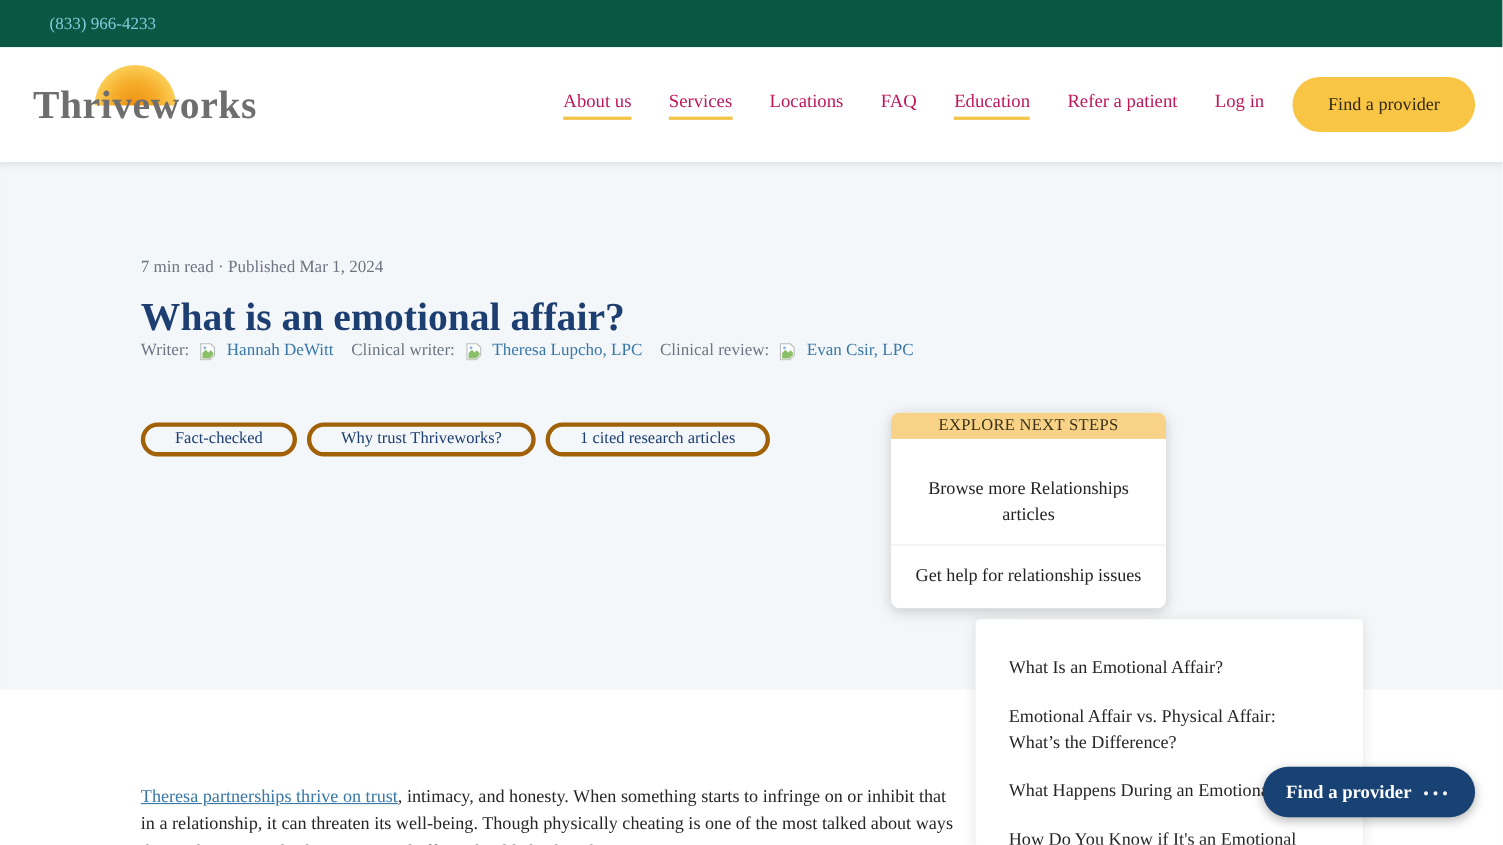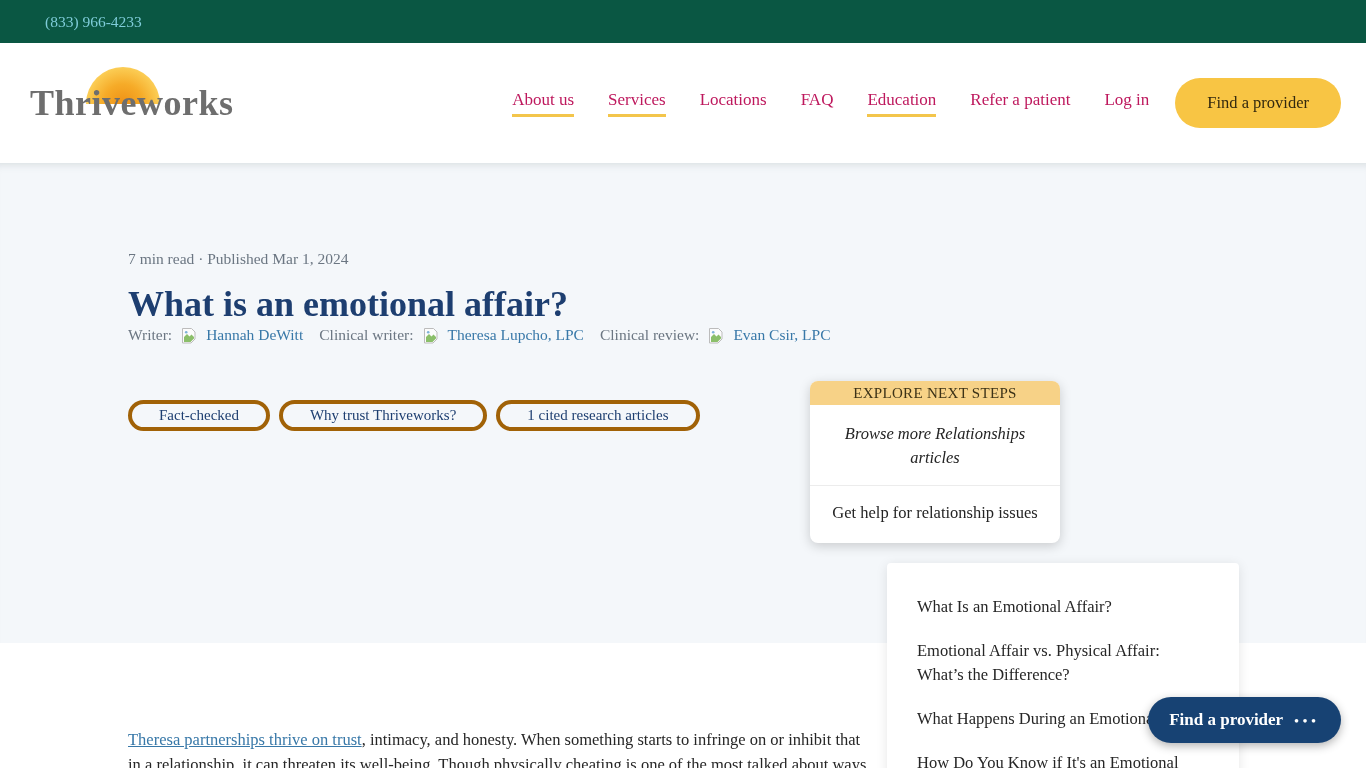--- a/index.html
+++ b/index.html
@@ -7,21 +7,21 @@
     font-family: "Liberation Serif", serif; }
   .page { position: relative; width: 1366px; height: 768px; }
 
   
   .topbar { height: 43px; background: #0a5743; display: flex; align-items: center;
     padding-left: 45px; gap: 6px; }
   .topbar-text { color: #ffffff; font-size: 15.5px; }
   .topbar-phone { color: #7fccd9; font-size: 15.5px; text-decoration: none; cursor: pointer; }
 
   
-  .header { height: 120px; background: #ffffff; display: flex; align-items: center;
+  .header { height: 104px; background: #ffffff; display: flex; align-items: center;
     padding: 0 25px 0 30px; position: relative; z-index: 20; }
   .logo { position: relative; display: inline-block; margin-right: 20px; cursor: pointer; }
   .sun { position: absolute; left: 56px; top: -15px; width: 74px; height: 37px;
     border-radius: 74px 74px 0 0;
     background: radial-gradient(circle at 50% 100%, #ee9015 0%, #f6ab28 38%, #fbcb52 68%, #ffe9a4 100%); }
   .logo-text { position: relative; z-index: 1; font-size: 36px; font-weight: bold;
     color: #6e6e6e; letter-spacing: 0.5px; }
   .nav { margin-left: auto; display: flex; align-items: baseline; gap: 34px;
     font-size: 17px; color: #be185d; }
   .nav-item { cursor: pointer; padding-bottom: 4px; white-space: nowrap; }
@@ -46,28 +46,28 @@
   .byline-group { display: flex; align-items: center; gap: 9px; margin-right: 16px; }
   .byline-name { color: #3878a8; text-decoration: none; cursor: pointer; white-space: nowrap; }
   .byline-icon { display: inline-flex; width: 16px; height: 17px; }
   .badges { margin-top: 56px; display: flex; gap: 9px; }
   .badge { height: 31px; padding: 0 27px; display: flex; align-items: center;
     border: 4px solid #a16207; border-radius: 16px; background: transparent;
     color: #1d3e70; font-size: 15px; font-family: "Liberation Serif", serif;
     cursor: pointer; white-space: nowrap; }
 
   
-  .next-steps { position: absolute; left: 810px; top: 218px; width: 250px;
+  .next-steps { position: absolute; left: 810px; top: 228px; width: 250px;
     background: #fff; border-radius: 8px; box-shadow: 0 3px 12px rgba(0,0,0,0.18);
     overflow: hidden; }
   .ns-header { background: #f7d287; text-align: center; padding: 4px 0 3px;
     font-size: 15px; color: #3c3217; letter-spacing: 0.3px; }
   .ns-link { display: block; text-align: center; font-size: 16.5px; color: #242424;
     line-height: 24px; cursor: pointer; }
-  .ns-link-1 { padding: 17px 28px 15px; border-bottom: 1px solid #ececec; font-style: italic; }
+  .ns-link-1 { padding: 33px 28px 15px; border-bottom: 1px solid #ececec; }
   .ns-link-2 { padding: 15px 8px 18px; }
 
   
   .toc-card { position: absolute; left: 887px; top: 563px; width: 352px; height: 290px;
     background: #fff; border-radius: 4px; box-shadow: 0 2px 12px rgba(0,0,0,0.10);
     padding: 32px 30px 0 30px; z-index: 5; }
   .toc-item { font-size: 16.5px; color: #262626; line-height: 24px; margin-bottom: 20px;
     cursor: pointer; }
 
   

